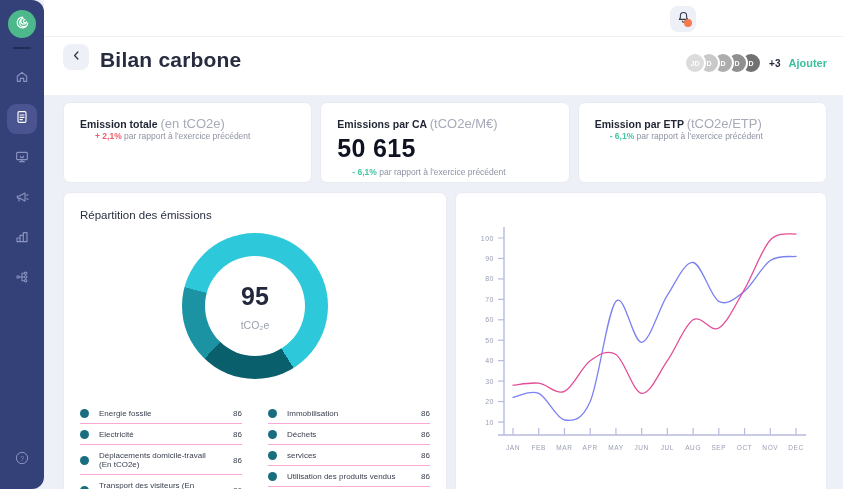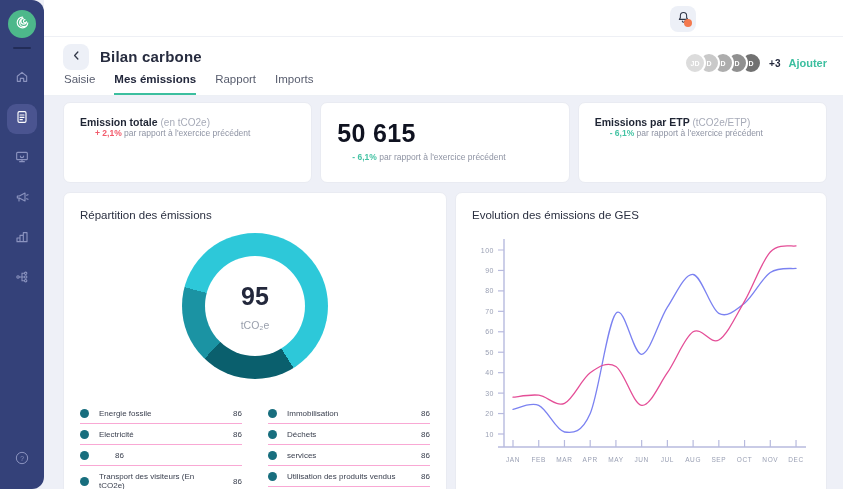--- a/index.html
+++ b/index.html
@@ -49,21 +49,21 @@
   .header {
     position: absolute; left: 44px; right: 0; top: 37px; height: 59px;
     background: #ffffff; border-bottom: 1px solid #edf0f5; z-index: 4;
   }
   .back-btn {
     position: absolute; left: 19px; top: 7px; width: 26px; height: 26px;
     background: #edf0f7; border-radius: 8px; display: flex; align-items: center;
     justify-content: center; cursor: pointer;
   }
   .back-btn svg { width: 13px; height: 13px; color: #323848; }
-  .page-title { position: absolute; left: 56px; top: 11px; font-size: 15px; font-weight: bold; letter-spacing: .2px; }
+  .page-title { position: absolute; left: 56px; top: 11px; font-size: 21px; font-weight: bold; letter-spacing: .2px; }
   .tabs { position: absolute; left: 20px; bottom: 0; display: flex; gap: 19px; }
   .tab {
     font-size: 11.5px; color: #585d6e; padding-bottom: 8px; cursor: pointer;
     border-bottom: 2px solid transparent;
   }
   .tab.active { color: #23283c; font-weight: bold; border-bottom-color: #3cbf9f; }
   .people { position: absolute; right: 16px; top: 15px; display: flex; align-items: center; }
   .avatar-group { display: flex; }
   .avatar {
     width: 22px; height: 22px; border-radius: 50%; border: 2px solid #fff;
@@ -72,21 +72,21 @@
   }
   .avatar + .avatar { margin-left: -8px; }
   .more-count { font-size: 10px; font-weight: bold; color: #23283c; margin: 0 8px 0 7px; }
   .add-link { font-size: 11px; font-weight: bold; color: #3cbf9f; cursor: pointer; }
   
   .kpi-row { position: absolute; left: 63px; right: 16px; top: 102px; display: flex; gap: 8px; }
   .card { background: #ffffff; border: 1px solid #e9ebf2; border-radius: 7px; }
   .kpi-card { flex: 1; height: 81px; padding: 13px 16px 10px; }
   .kpi-top { font-size: 10.5px; }
   .kpi-title { font-weight: bold; color: #1f2534; }
-  .kpi-unit { color: #a7abb8; font-size: 10px; }
+  .kpi-unit { color: #a7abb8; font-size: 13px; }
   .kpi-value { font-size: 25px; font-weight: bold; color: #0f1220; margin: 3px 0 4px; letter-spacing: .3px; }
   .kpi-delta { font-size: 8.5px; color: #8e93a3; margin-left: 15px; }
   .kpi-delta .delta-val { font-weight: bold; }
   
   .charts-row { position: absolute; left: 63px; right: 16px; top: 192px; display: flex; gap: 8px; height: 345px; }
   .chart-card { padding: 16px; overflow: hidden; }
   .donut-card { width: 384px; }
   .line-card { flex: 1; }
   .chart-title { font-size: 11.5px; color: #2b3041; font-weight: 500; }
   .donut-wrap { width: 146px; height: 146px; margin: 12px auto 0; border-radius: 50%; position: relative; }
@@ -203,39 +203,34 @@
         <span class="avatar" style="background: rgb(220, 220, 220); position: relative; z-index: 10;">JD</span>
         <span class="avatar" style="background: rgb(201, 201, 201); position: relative; z-index: 9;">D</span>
         <span class="avatar" style="background: rgb(173, 173, 173); position: relative; z-index: 8;">D</span>
         <span class="avatar" style="background: rgb(144, 144, 144); position: relative; z-index: 7;">D</span>
         <span class="avatar" style="background: rgb(113, 113, 113); position: relative; z-index: 6;">D</span>
       </div>
     <span class="more-count">+3</span>
     <span class="add-link">Ajouter</span>
   </div>
 
-  <div class="tabs">
-      <div class="tab">Saisie</div>
-      <div class="tab active">Mes émissions</div>
-      <div class="tab">Rapport</div>
-      <div class="tab">Imports</div>
-    </div>
 </div>
 
 <div class="kpi-row">
     <div class="card kpi-card">
       <div class="kpi-top"><span class="kpi-title">Emission totale </span><span class="kpi-unit">(en tCO2e)</span></div>
       <div class="kpi-delta"><span class="delta-val" style="color: rgb(242, 90, 107);">+ 2,1% </span><span>par rapport à l'exercice précédent</span></div>
     </div>
     <div class="card kpi-card">
+      <div class="kpi-top"><span class="kpi-title">Emissions par CA </span><span class="kpi-unit">(tCO2e/M€)</span></div>
       <div class="kpi-value">50 615</div>
       <div class="kpi-delta"><span class="delta-val" style="color: rgb(69, 195, 164);">- 6,1% </span><span>par rapport à l'exercice précédent</span></div>
     </div>
     <div class="card kpi-card">
-      <div class="kpi-top"><span class="kpi-title">Emissions par ETP </span><span class="kpi-unit">(tCO2e/ETP)</span></div>
+      <div class="kpi-top"><span class="kpi-title">Emission par ETP </span><span class="kpi-unit">(tCO2e/ETP)</span></div>
       <div class="kpi-delta"><span class="delta-val" style="color: rgb(69, 195, 164);">- 6,1% </span><span>par rapport à l'exercice précédent</span></div>
     </div>
   </div>
 
 <div class="charts-row">
   <div class="card chart-card donut-card">
     <div class="chart-title">Répartition des émissions</div>
     <div class="donut-wrap" style="background: conic-gradient(from 285deg, rgb(45, 200, 217) 0deg, rgb(45, 200, 217) 223.2deg, rgb(10, 95, 109) 223.2deg, rgb(10, 95, 109) 298.8deg, rgb(27, 147, 163) 298.8deg, rgb(27, 147, 163) 360deg);">
       <div class="donut-hole">
         <div class="donut-value">95</div>
@@ -249,20 +244,21 @@
             <span class="legend-label">Energie fossile</span>
             <span class="legend-value">86</span>
           </div>
           <div class="legend-row">
             <span class="legend-dot" style="background: rgb(24, 110, 126);"></span>
             <span class="legend-label">Electricité</span>
             <span class="legend-value">86</span>
           </div>
           <div class="legend-row">
             <span class="legend-dot" style="background: rgb(24, 110, 126);"></span>
+            <span class="legend-label">Déplacements domicile-travail (En tCO2e)</span>
             <span class="legend-value">86</span>
           </div>
           <div class="legend-row">
             <span class="legend-dot" style="background: rgb(24, 110, 126);"></span>
             <span class="legend-label">Transport des visiteurs (En tCO2e)</span>
             <span class="legend-value">86</span>
           </div>
         </div>
         <div class="legend-col">
           <div class="legend-row">
@@ -284,21 +280,20 @@
             <span class="legend-dot" style="background: rgb(24, 110, 126);"></span>
             <span class="legend-label">Utilisation des produits vendus</span>
             <span class="legend-value">86</span>
           </div>
           <div class="legend-row"></div>
         </div>
       </div>
   </div>
 
   <div class="card chart-card line-card">
-    <div class="chart-title">Evolution des émissions de GES</div>
     <svg class="line-svg" width="340" height="245" viewBox="0 0 340 245">
         <line x1="32" y1="8" x2="32" y2="216" stroke="#b7bade" stroke-width="1.4"></line>
         <line x1="26" y1="216" x2="334" y2="216" stroke="#b7bade" stroke-width="1.4"></line>
         <line x1="26" y1="203" x2="32" y2="203" stroke="#b7bade" stroke-width="1.2"></line>
         <text x="22" y="205.5" text-anchor="end" font-size="7" fill="#9aa0b4" letter-spacing="0.5">10</text>
         <line x1="26" y1="182.55555555555554" x2="32" y2="182.55555555555554" stroke="#b7bade" stroke-width="1.2"></line>
         <text x="22" y="185.05555555555554" text-anchor="end" font-size="7" fill="#9aa0b4" letter-spacing="0.5">20</text>
         <line x1="26" y1="162.11111111111111" x2="32" y2="162.11111111111111" stroke="#b7bade" stroke-width="1.2"></line>
         <text x="22" y="164.61111111111111" text-anchor="end" font-size="7" fill="#9aa0b4" letter-spacing="0.5">30</text>
         <line x1="26" y1="141.66666666666669" x2="32" y2="141.66666666666669" stroke="#b7bade" stroke-width="1.2"></line>

